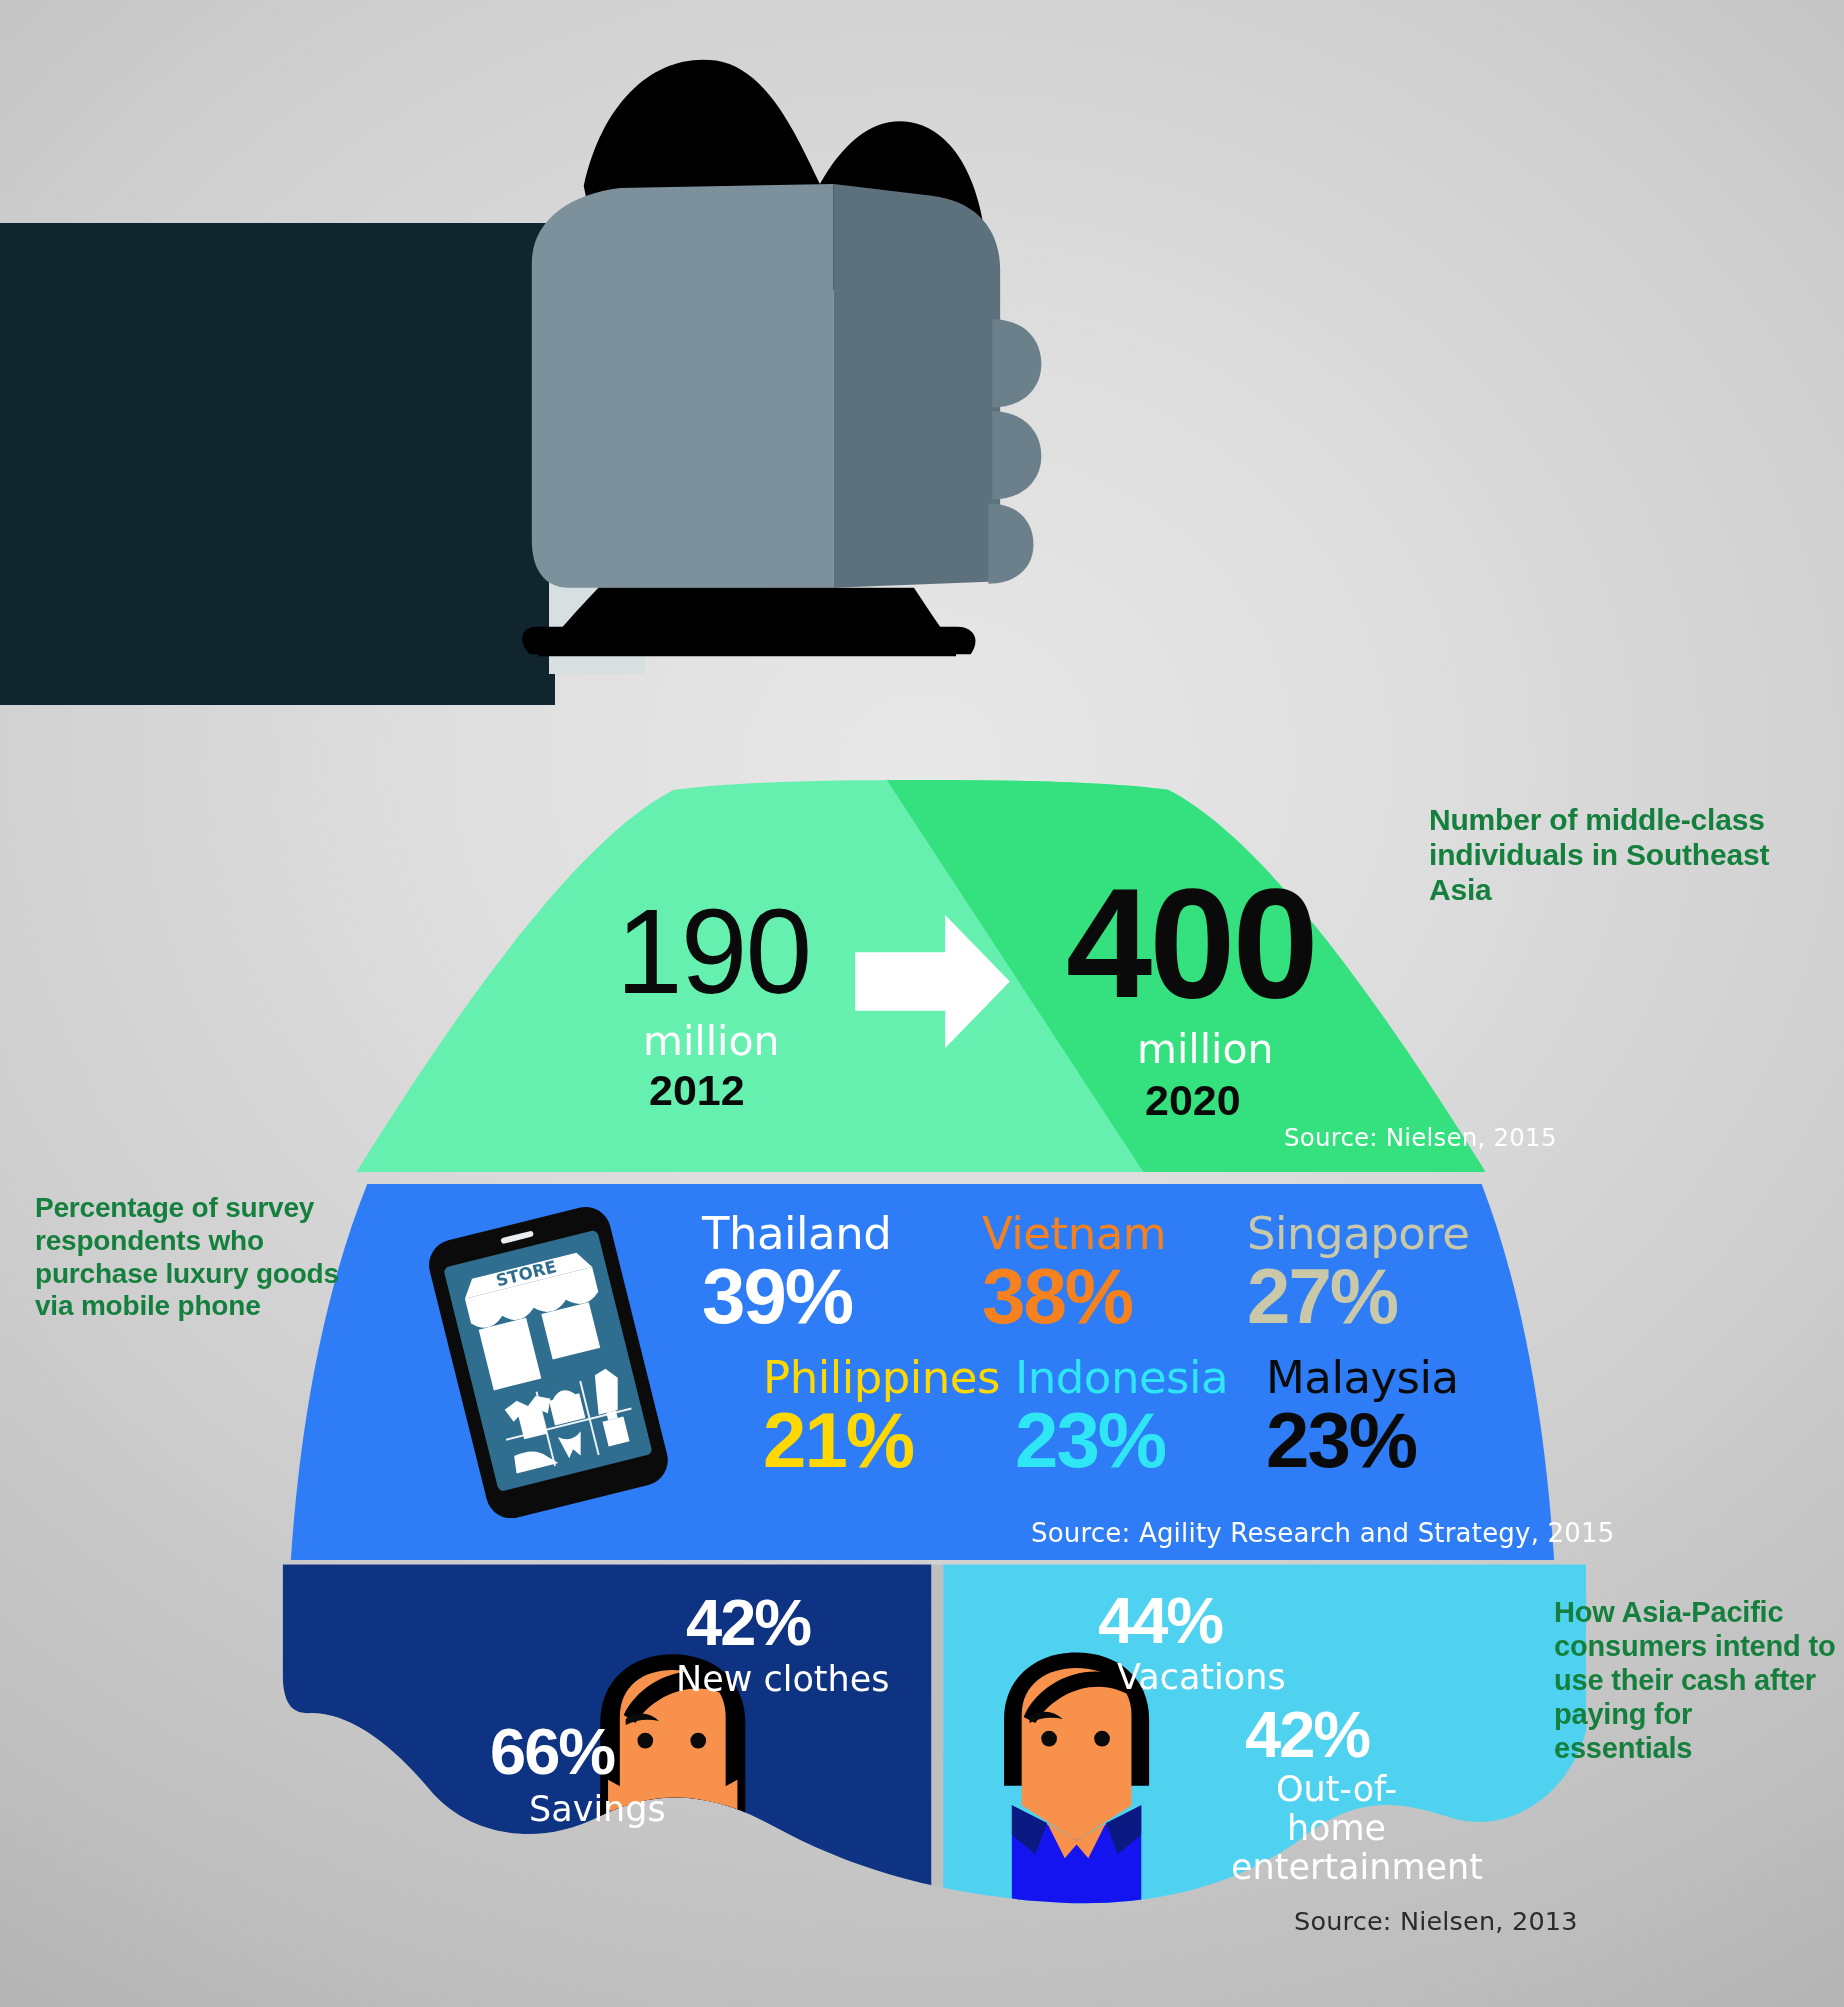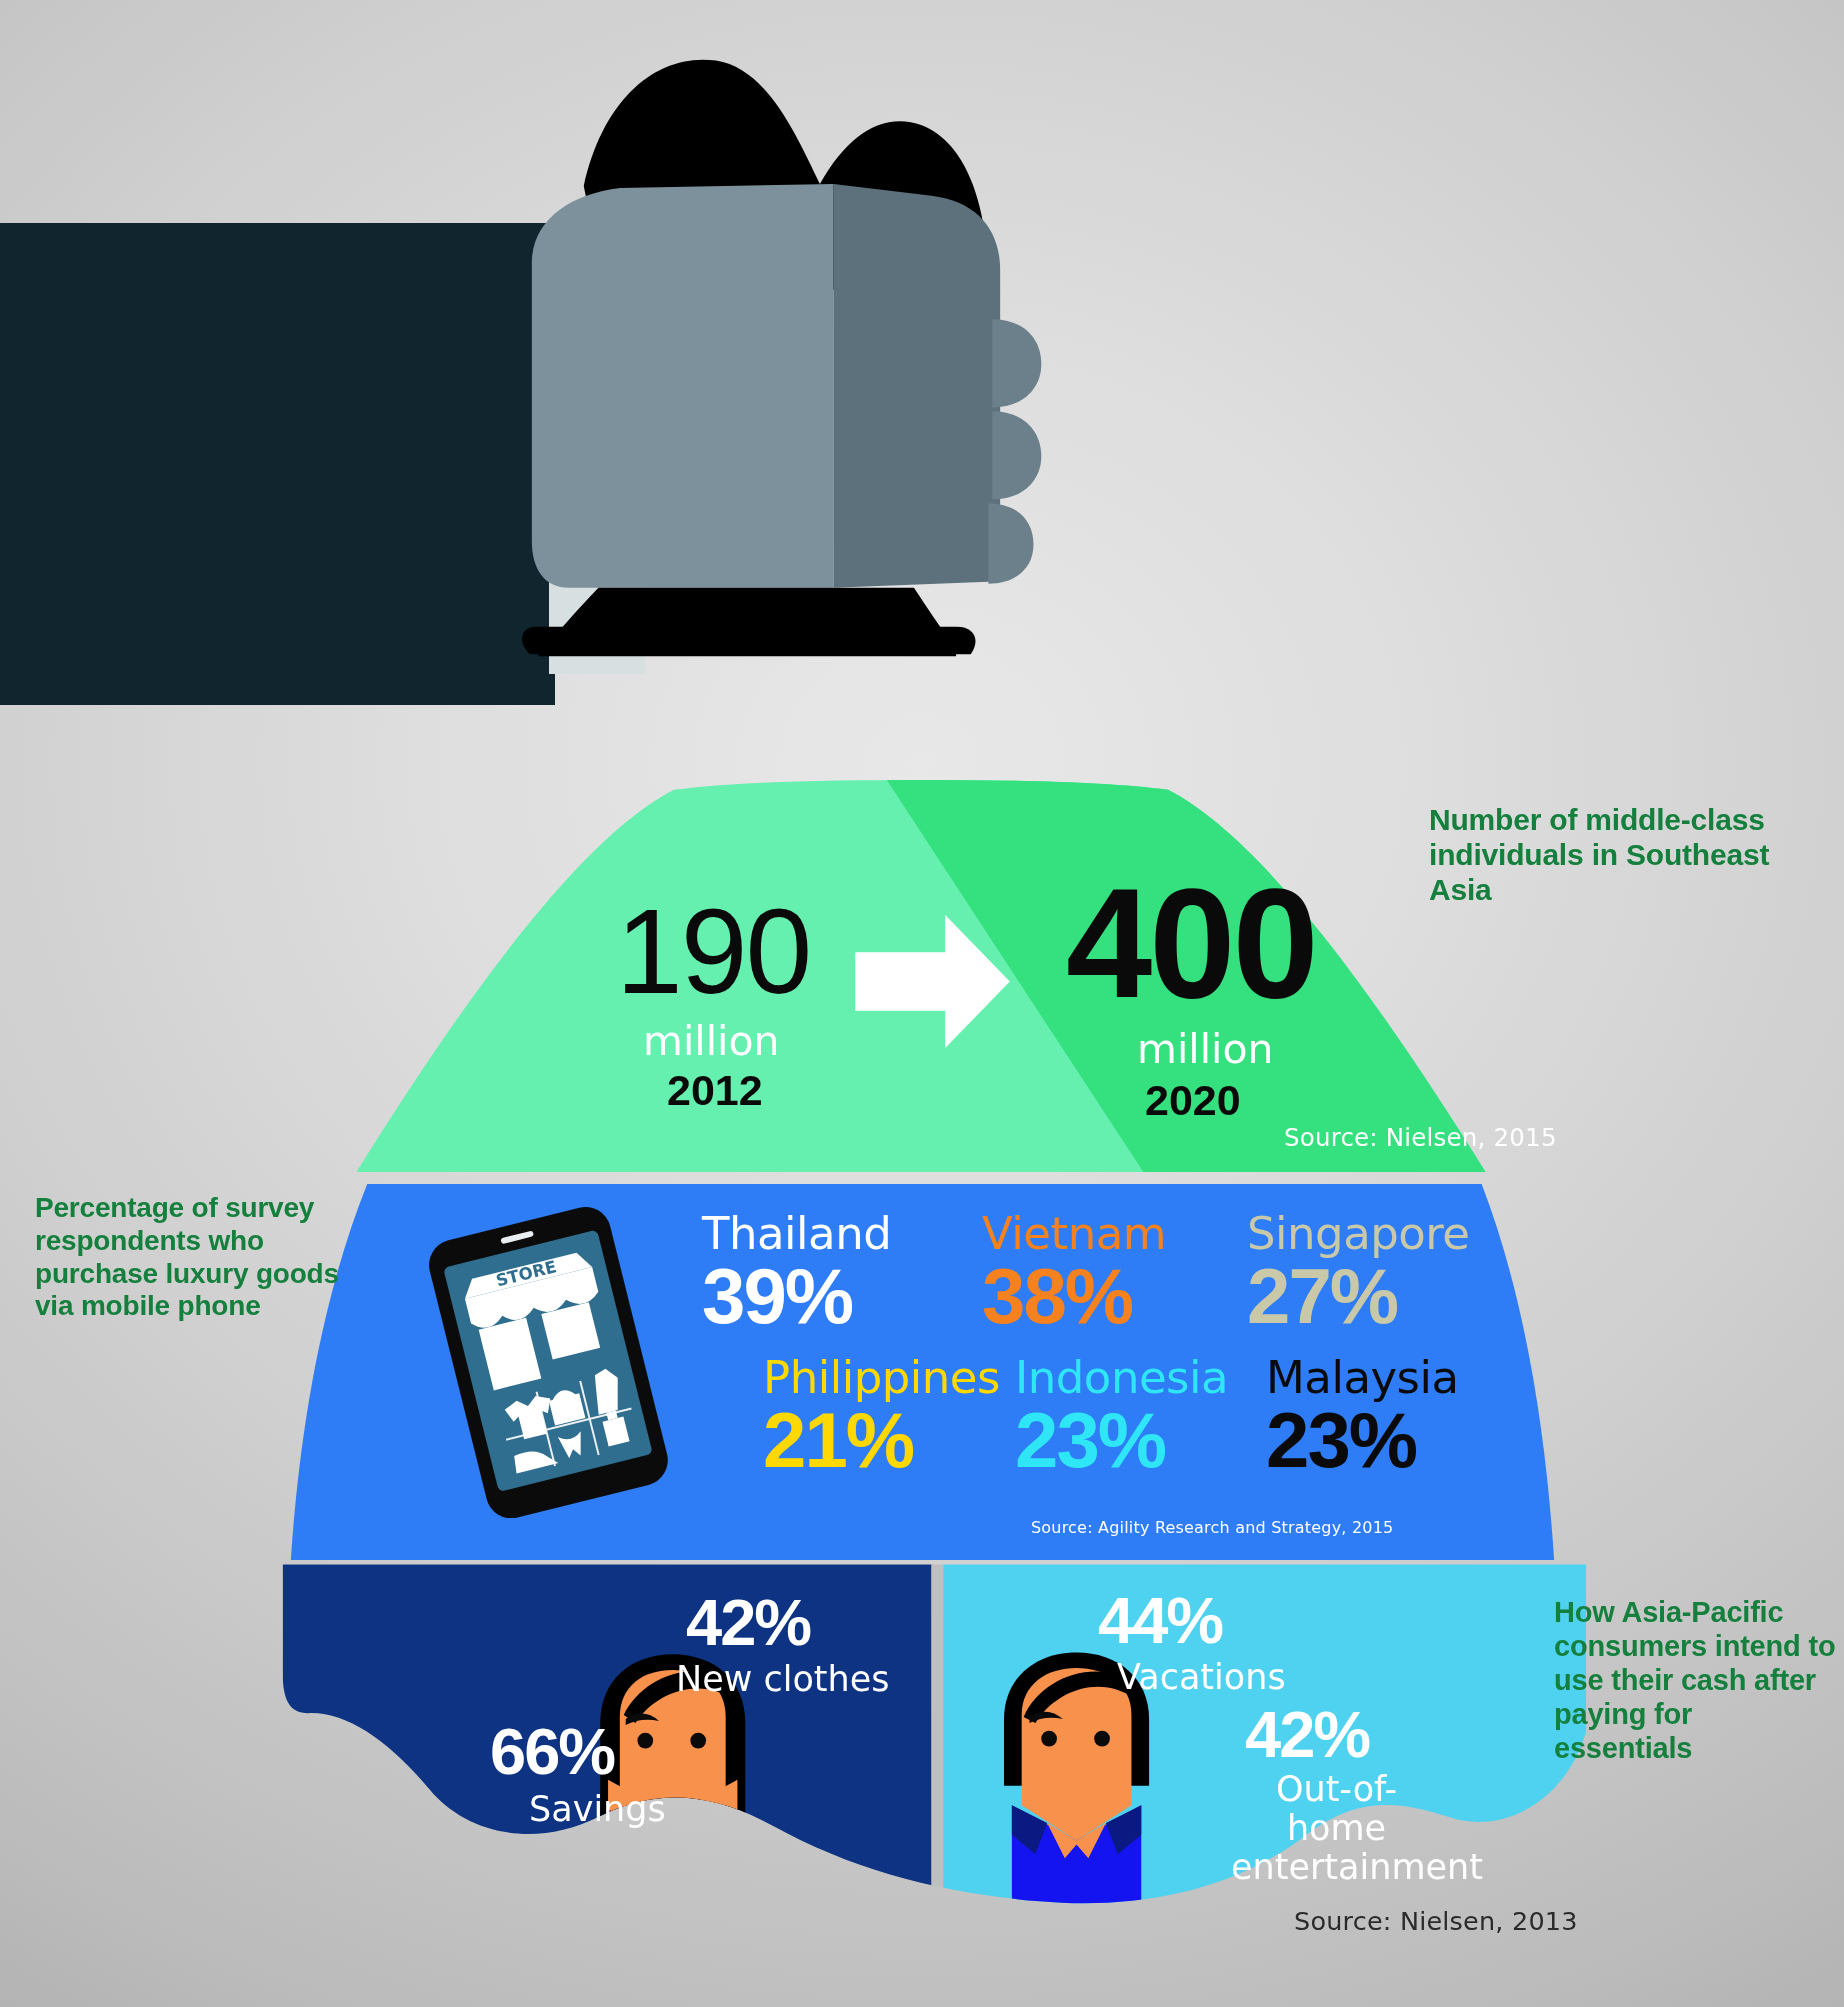--- a/index.html
+++ b/index.html
@@ -23,27 +23,27 @@
   }
   #callout-top{left:1429px;top:802px;width:392px;font-size:30px;}
   #callout-left{left:35px;top:1192px;width:304px;font-size:28px;}
   #callout-bottom{left:1554px;top:1596px;width:284px;font-size:29px;}
 
   .srcline{
     font-family:"DejaVu Sans", sans-serif;
     font-weight:400;letter-spacing:0.2px;
   }
   #src1{left:1284px;top:1123px;font-size:24.5px;color:#ffffff;}
-  #src2{left:1031px;top:1518px;font-size:16px;color:#ffffff;text-align:center;}
+  #src2{left:1031px;top:1518px;font-size:26px;color:#ffffff;text-align:center;}
   #src3{left:1294px;top:1906px;font-size:25.5px;color:#2b2b2b;}
 
   
   #big190{left:616px;top:882px;font-size:120px;font-weight:400;color:#0a0a0a;letter-spacing:-2px;}
   #mil190{left:643px;top:1017px;font-size:41px;color:#ffffff;font-family:"DejaVu Sans",sans-serif;}
-  #yr2012{left:667px;top:1066px;font-size:43px;font-weight:800;color:#0a0a0a;}
+  #yr2012{left:649px;top:1066px;font-size:43px;font-weight:800;color:#0a0a0a;}
 
   #big400{left:1066px;top:855px;font-size:155px;font-weight:800;color:#0a0a0a;letter-spacing:-2.9px;}
   #mil400{left:1137px;top:1025px;font-size:41px;color:#ffffff;font-family:"DejaVu Sans",sans-serif;}
   #yr2020{left:1145px;top:1076px;font-size:43px;font-weight:700;color:#0a0a0a;}
 
   
   .ctry{position:absolute;text-align:left;}
   .ctry .nm{font-size:45px;font-family:"DejaVu Sans",sans-serif;line-height:1;letter-spacing:-0.5px;}
   .ctry .pc{font-size:78px;font-weight:800;line-height:0.98;letter-spacing:-2px;display:block;margin-top:2px;}
 

